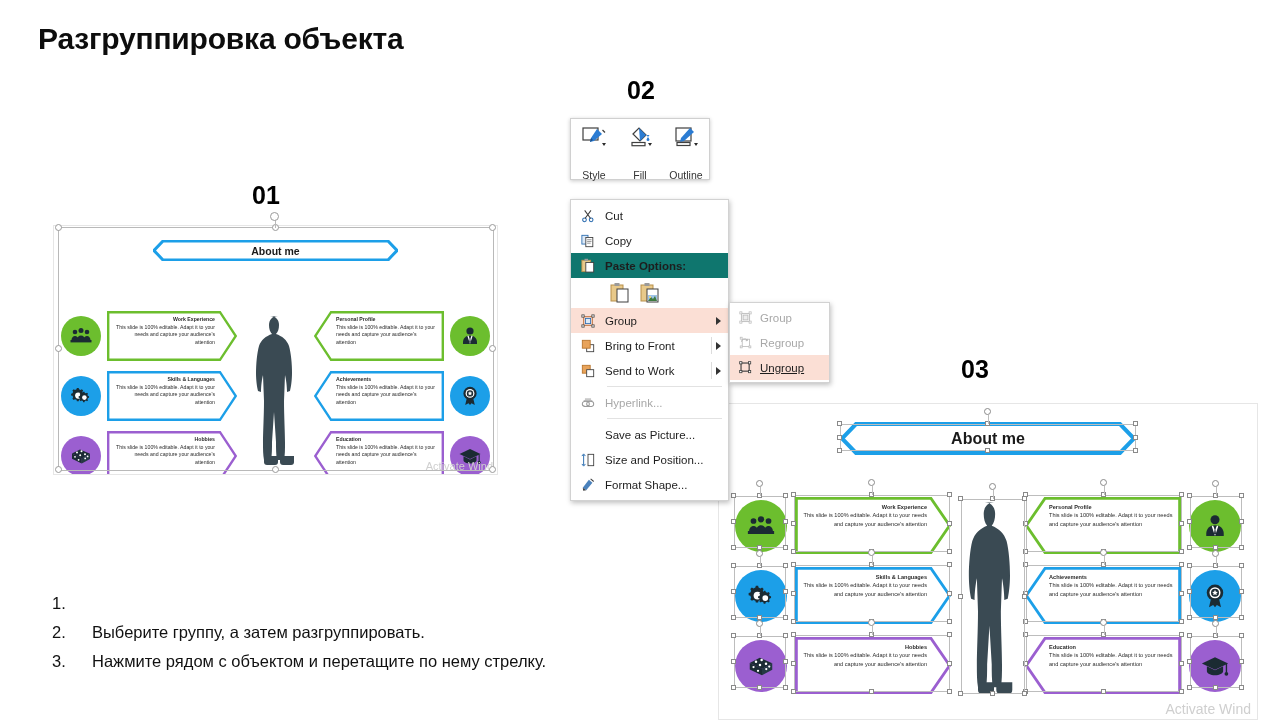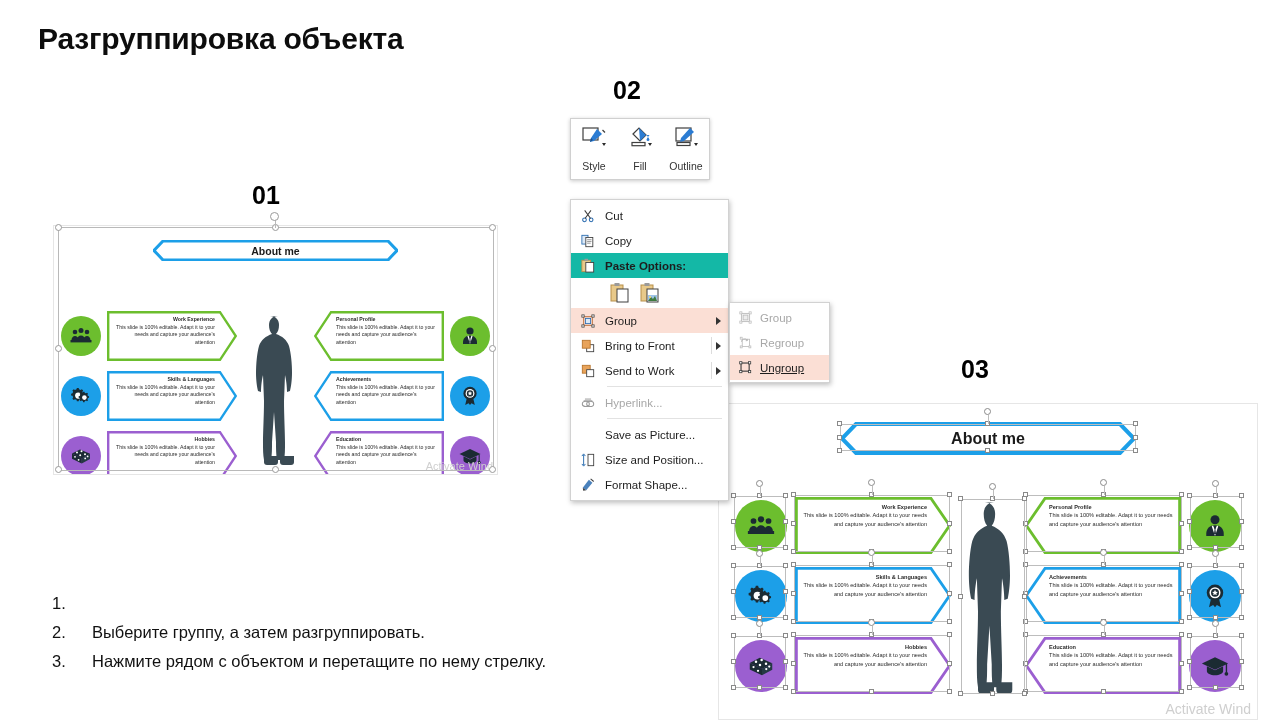--- a/index.html
+++ b/index.html
@@ -16,21 +16,21 @@
     position:absolute; left:38px; top:22px;
     font-size:30px; font-weight:bold; letter-spacing:-0.2px;
     color:#0d0d0d; white-space:nowrap;
   }
 
   
   .step-num {
     position:absolute; font-size:25px; font-weight:bold; color:#000;
   }
   #step-01 { left:252px; top:181px; }
-  #step-02 { left:613px; top:76px; }
+  #step-02 { left:627px; top:76px; }
   #step-03 { left:961px; top:355px; }
 
   
   #instructions {
     position:absolute; left:52px; top:589px;
     font-size:16.5px; line-height:29px; color:#111;
   }
   .instr-row { display:flex; }
   .instr-num { width:40px; flex:0 0 40px; }
   .instr-text { white-space:nowrap; }
@@ -121,41 +121,41 @@
     position:absolute; left:570px; top:118px; width:140px; height:62px;
     background:#fff; border:1px solid #d0d0d0;
     box-shadow:0 1px 4px rgba(0,0,0,0.22);
     display:flex; align-items:flex-start; padding-top:5px;
   }
   .mt-item {
     flex:1; display:flex; flex-direction:column; align-items:center;
     font-size:10.5px; color:#333; cursor:default;
   }
   .mt-ico { height:26px; display:flex; align-items:center; }
-  .mt-label { margin-top:10px; }
+  .mt-label { margin-top:19px; }
 
   
   #context-menu {
     position:absolute; left:570px; top:199px; width:159px;
     background:#fff; border:1px solid #d2d2d2;
     box-shadow:1px 2px 5px rgba(0,0,0,0.25);
     padding:3px 0 3px 0; font-size:11.5px; color:#1d1d1d;
   }
   .cm-item {
     height:25px; display:flex; align-items:center; padding:0 4px 0 0;
     position:relative; cursor:default;
   }
   .cm-ico {
     width:34px; flex:0 0 34px; display:flex; align-items:center; justify-content:center;
   }
   .cm-label { flex:1; }
   .cm-item.hl { background:#fbdfd5; }
   .cm-item.disabled { color:#a8a8a8; }
   .cm-item.bold .cm-label { font-weight:bold; }
-  .cm-item.shaded { background:#14b8a6;justify-content:center; }
+  .cm-item.shaded { background:#0f766e;justify-content:center; }
   .cm-arrow {
     width:12px; flex:0 0 12px; display:flex; align-items:center; justify-content:center;
   }
   .cm-sep-v {
     position:absolute; right:16px; top:4px; bottom:4px; width:1px; background:#dcdcdc;
   }
   .cm-sep { height:1px; background:#e2e2e2; margin:3px 6px 3px 36px; }
   .cm-paste-row { height:30px; display:flex; align-items:center; padding-left:38px; gap:8px; }
   .cm-paste-btn { width:22px; height:24px; display:flex; align-items:center; justify-content:center; }
 

